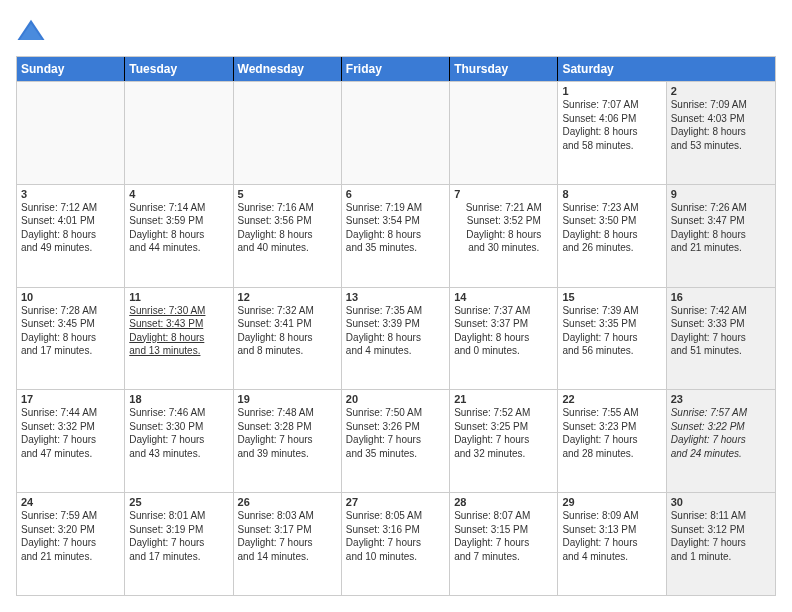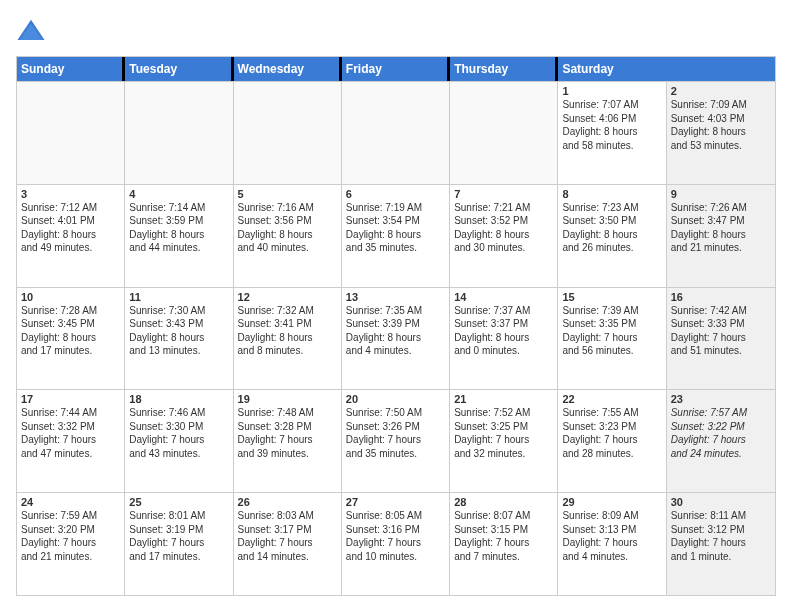--- a/index.html
+++ b/index.html
@@ -69,21 +69,21 @@
       display: grid;
       grid-template-columns: repeat(7, 1fr);
       background: #3a7bd5;
     }
     .cal-header-cell {
       color: #fff;
       font-size: 12px;
       font-weight: bold;
       padding: 5px 4px;
       text-align: left;
-      border-right: 3px solid #000000;
+      border-right: 1px solid #000000;
     }
     .cal-header-cell:last-child { border-right: none; }
     .cal-body {
       flex: 1;
       display: grid;
       grid-template-rows: repeat(5, 1fr);
     }
     .cal-row {
       display: grid;
       grid-template-columns: repeat(7, 1fr);
@@ -189,21 +189,21 @@
           </div>
           <div class="cal-cell">
             <span class="day-num">6</span>
             <div class="day-info" style="white-space: pre-line;">Sunrise: 7:19 AM
 Sunset: 3:54 PM
 Daylight: 8 hours
 and 35 minutes.</div>
           </div>
           <div class="cal-cell">
             <span class="day-num">7</span>
-            <div class="day-info" style="white-space: pre-line;">Sunrise: 7:21 AM
+            <div class="day-info" style="white-space: pre-line; text-align: center;">Sunrise: 7:21 AM
 Sunset: 3:52 PM
 Daylight: 8 hours
 and 30 minutes.</div>
           </div>
           <div class="cal-cell">
             <span class="day-num">8</span>
             <div class="day-info" style="white-space: pre-line;">Sunrise: 7:23 AM
 Sunset: 3:50 PM
 Daylight: 8 hours
 and 26 minutes.</div>
@@ -219,21 +219,21 @@
         <div class="cal-row">
           <div class="cal-cell">
             <span class="day-num">10</span>
             <div class="day-info" style="white-space: pre-line;">Sunrise: 7:28 AM
 Sunset: 3:45 PM
 Daylight: 8 hours
 and 17 minutes.</div>
           </div>
           <div class="cal-cell">
             <span class="day-num">11</span>
-            <div class="day-info" style="white-space: pre-line;">Sunrise: 7:30 AM
+            <div class="day-info" style="white-space: pre-line; text-decoration: underline;">Sunrise: 7:30 AM
 Sunset: 3:43 PM
 Daylight: 8 hours
 and 13 minutes.</div>
           </div>
           <div class="cal-cell">
             <span class="day-num">12</span>
             <div class="day-info" style="white-space: pre-line;">Sunrise: 7:32 AM
 Sunset: 3:41 PM
 Daylight: 8 hours
 and 8 minutes.</div>

